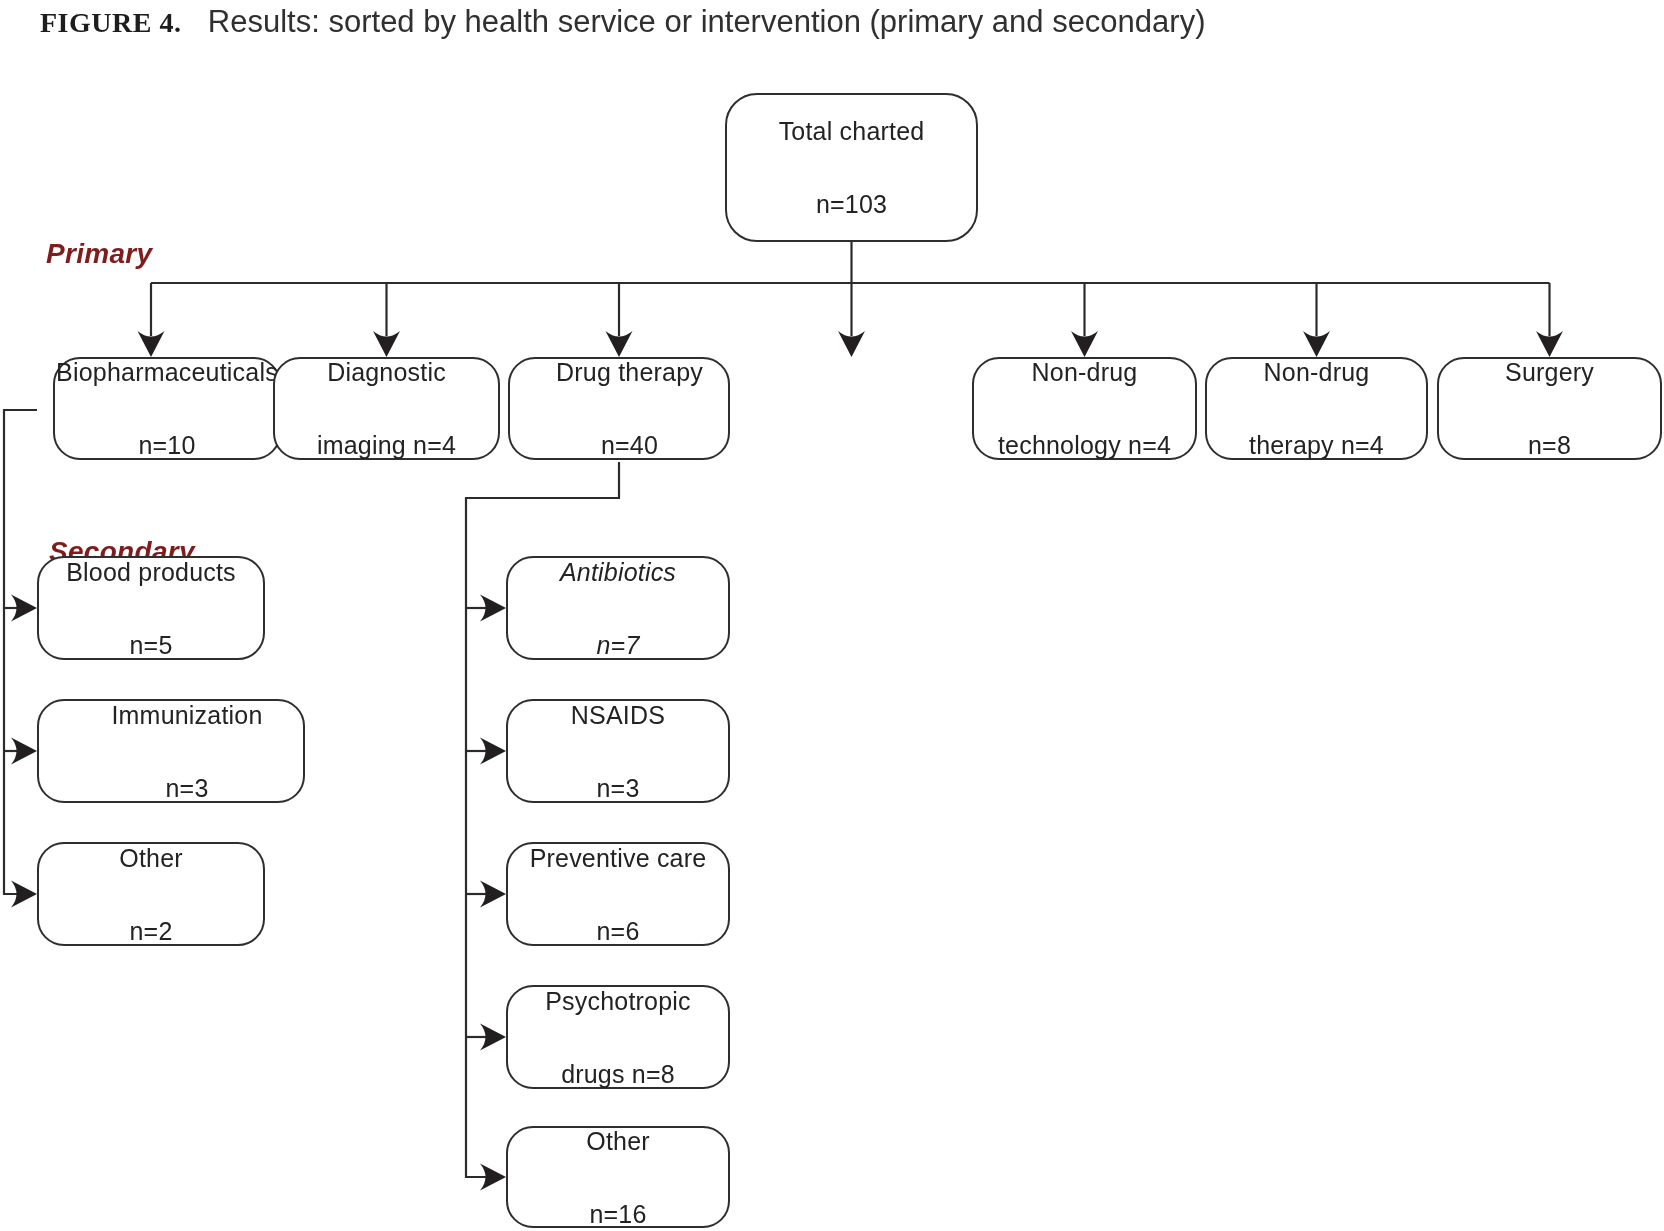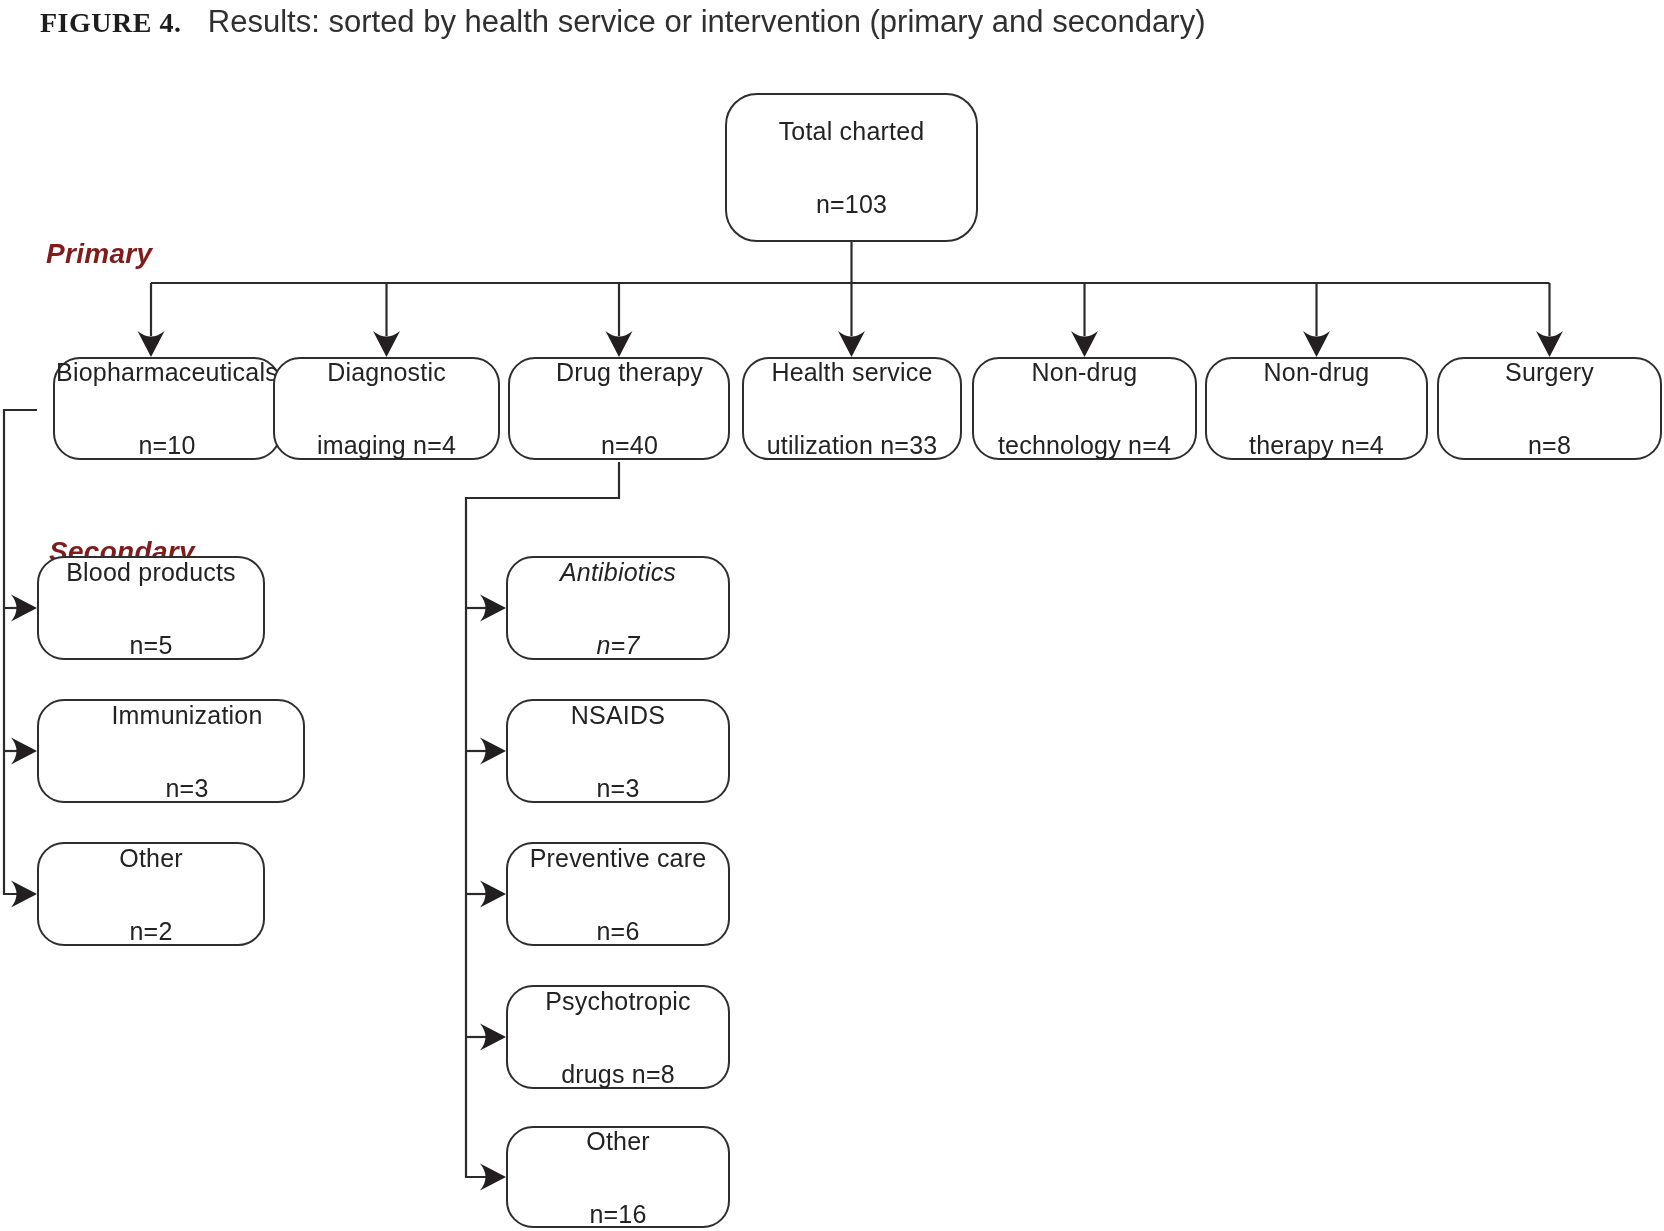--- a/index.html
+++ b/index.html
@@ -136,24 +136,20 @@
     <div class="line">n=10</div>
   </div>
   <div class="node" style="left:273px; top:357px; width:227px; height:103px;">
     <div class="line">Diagnostic</div>
     <div class="line">imaging n=4</div>
   </div>
   <div class="node" style="left:508px; top:357px; width:222px; height:103px;padding-left:21px;">
     <div class="line">Drug therapy</div>
     <div class="line">n=40</div>
   </div>
-  <div class="node" style="left:742px; top:357px; width:220px; height:103px;">
-    <div class="line">Health service</div>
-    <div class="line">utilization n=33</div>
-  </div>
   <div class="node" style="left:972px; top:357px; width:225px; height:103px;">
     <div class="line">Non-drug</div>
     <div class="line">technology n=4</div>
   </div>
   <div class="node" style="left:1205px; top:357px; width:223px; height:103px;">
     <div class="line">Non-drug</div>
     <div class="line">therapy n=4</div>
   </div>
   <div class="node" style="left:1437px; top:357px; width:225px; height:103px;">
     <div class="line">Surgery</div>

